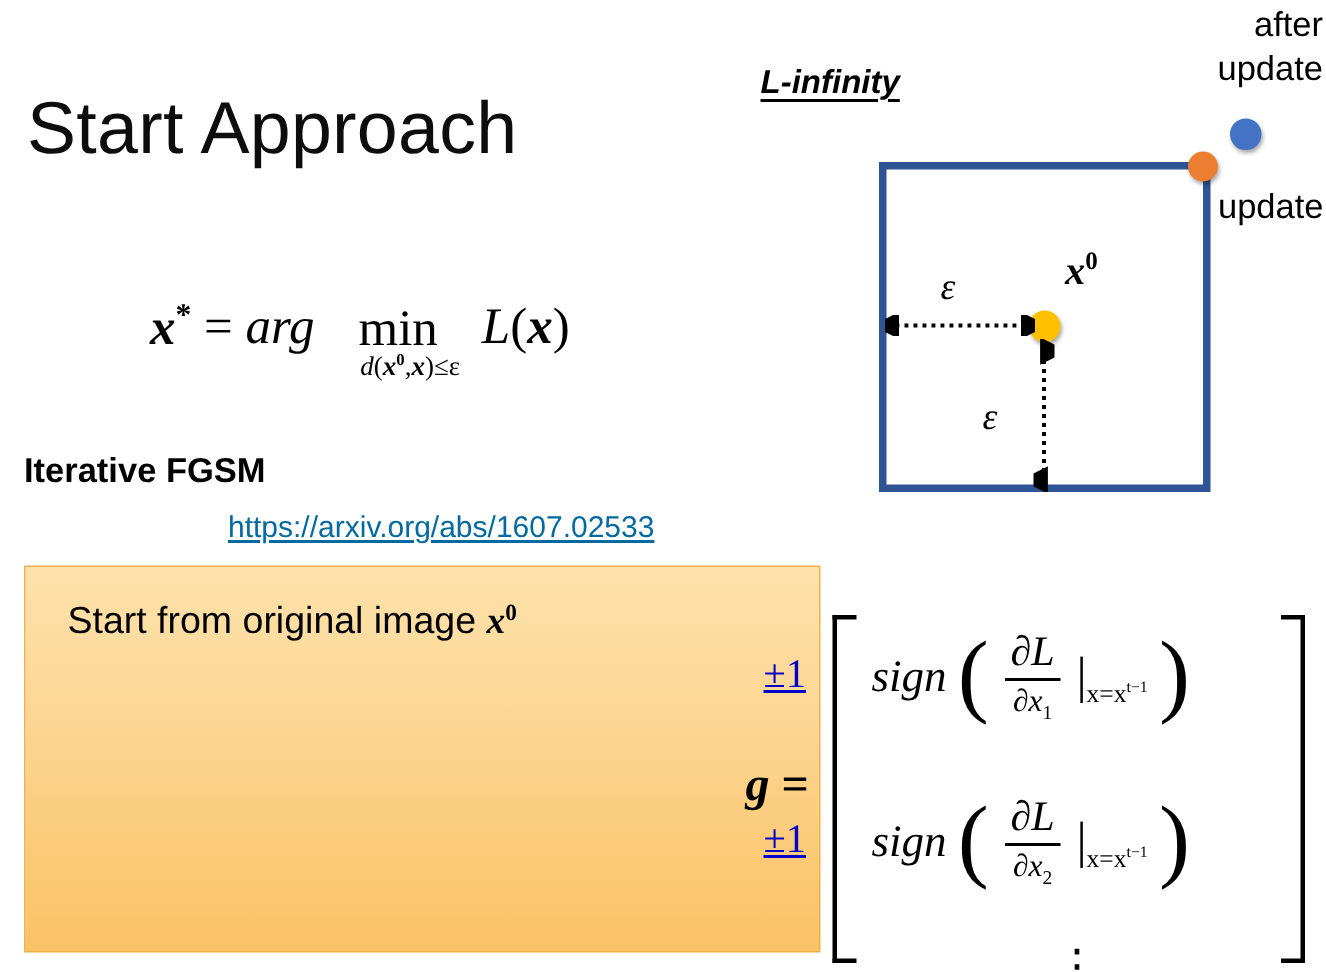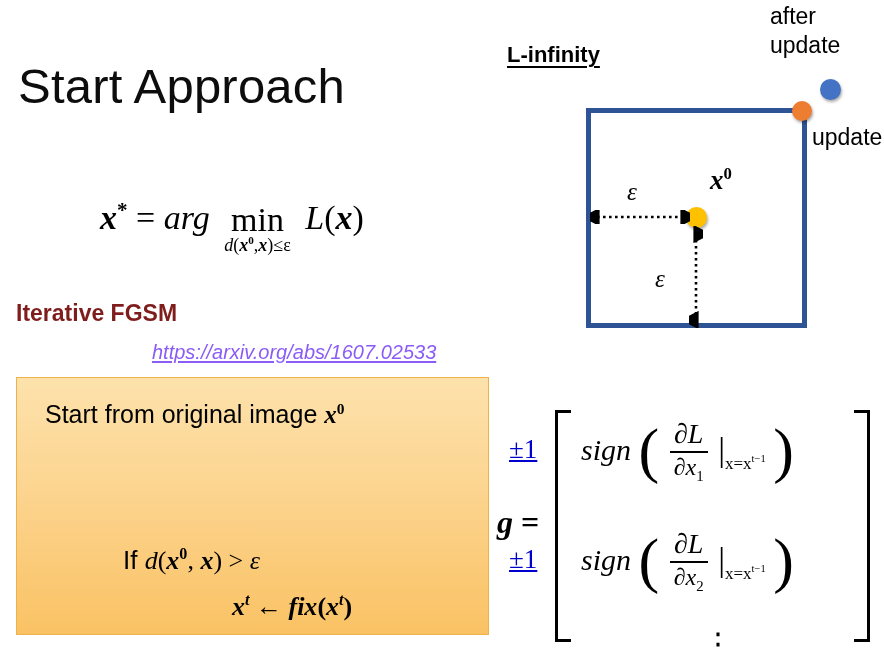--- a/index.html
+++ b/index.html
@@ -62,47 +62,47 @@
   }
   #objective-formula .argmin .op {
     display: block;
     font-style: normal;
     font-size: 34px;
   }
   #objective-formula .argmin .cond {
     display: block;
     font-size: 18px;
     margin-top: -2px;
+    margin-left: 16px;
   }
 
   
   #iterative-fgsm-heading {
     left: 16px;
     top: 300px;
     font-size: 23px;
     font-weight: bold;
-    color: #7f1d1d;
+    color: #000000;
   }
 
   
   #paper-link {
     left: 152px;
     top: 341px;
     font-size: 20px;
-    color: #8b5cf6;
+    color: #0369a1;
     text-decoration: underline;
     text-underline-offset: 2px;
-    font-style: italic;
   }
 
   
   #algorithm-box {
     left: 16px;
     top: 377px;
-    width: 473px;
+    width: 531px;
     height: 258px;
     box-sizing: border-box;
     background: linear-gradient(180deg, #FDE2AC 0%, #FCD48F 45%, #FAC264 100%);
     border: 1px solid #EFB14C;
   }
   .alg-line {
     position: absolute;
     white-space: nowrap;
     color: #000;
   }
@@ -112,31 +112,32 @@
   #alg-line-4 { left: 106px; top: 167px; font-size: 26px; }
   #alg-line-5 { left: 215px; top: 213px; font-size: 26px; }
   .alg-text { font-family: "Liberation Sans", sans-serif; font-style: normal; }
 
   
   #linfinity-label {
     left: 507px;
     top: 42px;
     font-size: 22px;
     font-weight: bold;
+    font-style: italic;
     text-decoration: underline;
     text-underline-offset: 4px;
     color: #000;
   }
 
   
   #after-update-label {
     left: 770px;
     top: 2px;
     width: 112px;
-    text-align: left;
+    text-align: right;
     font-size: 23px;
     line-height: 1.28;
     color: #000;
   }
   #fixed-label {
     left: 812px;
     top: 124px;
     font-size: 23px;
     color: #000;
   }
@@ -267,21 +268,21 @@
   }
   .frac .num {
     display: block;
     padding: 0 4px 1px 4px;
     border-bottom: 2px solid #000;
     font-size: 28px;
   }
   .frac .den {
     display: block;
     padding: 1px 4px 0 4px;
-    font-size: 24px;
+    font-size: 21px;
   }
   .bigparen {
     display: inline-block;
     font-size: 62px;
     font-style: normal;
     vertical-align: middle;
     font-family: "Liberation Serif", serif;
     position: relative;
     top: -3px;
   }
@@ -327,27 +328,21 @@
 <a class="abs" id="paper-link" href="#">https://arxiv.org/abs/1607.02533</a>
 
 <div class="abs" id="algorithm-box">
 
   <div class="alg-line" id="alg-line-1">
     <span class="alg-text">Start from original image </span><span class="mathb">x</span><span class="mathb sup">0</span>
   </div>
 
 
 
-  <div class="alg-line" id="alg-line-4">
-    <span class="alg-text">If </span><span class="math">d</span><span class="math up">(</span><span class="mathb">x</span><span class="mathb sup">0</span><span class="math up">, </span><span class="mathb">x</span><span class="math up">)</span><span class="math up"> &gt; </span><span class="math">ε</span>
-  </div>
-
-  <div class="alg-line mathb" id="alg-line-5">
-    <span>x</span><span class="supi">t</span><span class="up"> ← </span><span class="math">fix</span><span class="up">(</span><span>x</span><span class="supi">t</span><span class="up">)</span>
-  </div>
+
 
 </div>
 
 <div class="abs" id="linfinity-label">L-infinity</div>
 
 <div class="abs" id="after-update-label" style="white-space:pre-line">after
 update</div>
 
 <div class="abs" id="linf-square"></div>
 

